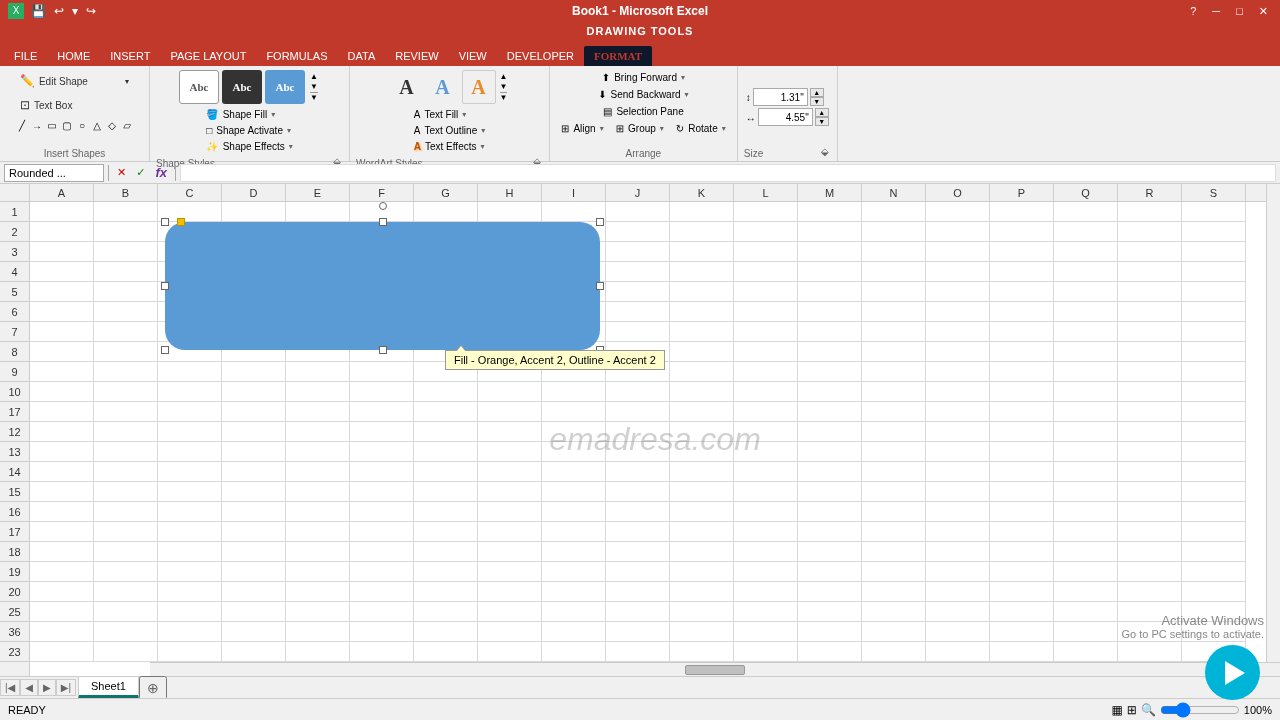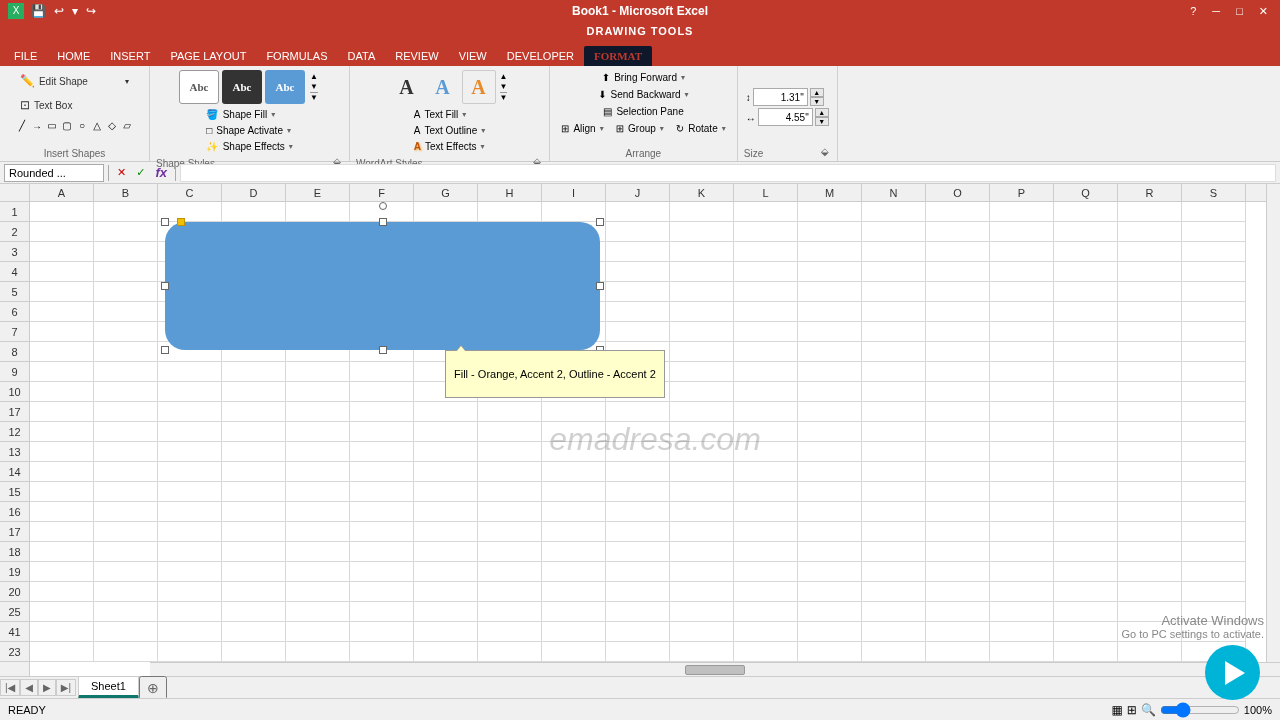--- a/index.html
+++ b/index.html
@@ -392,21 +392,21 @@
       z-index: 10;
     }
 
     
     .tooltip {
       position: absolute;
       top: 148px;
       left: 415px;
       background: #ffffcc;
       border: 1px solid #999;
-      padding: 17px 8px;
+      padding: 3px 8px;
       font-size: 11px;
       white-space: nowrap;
       z-index: 100;
       pointer-events: none;
     }
     .tooltip-arrow {
       position: absolute;
       top: -6px;
       left: 10px;
       width: 0;
@@ -821,21 +821,21 @@
       <div class="row-header">12</div>
       <div class="row-header">13</div>
       <div class="row-header">14</div>
       <div class="row-header">15</div>
       <div class="row-header">16</div>
       <div class="row-header">17</div>
       <div class="row-header">18</div>
       <div class="row-header">19</div>
       <div class="row-header">20</div>
       <div class="row-header">25</div>
-      <div class="row-header">41</div>
+      <div class="row-header">36</div>
       <div class="row-header">23</div>
     </div>
 
     <div class="grid-cells">
 
       <div id="grid-rows-container">
           <div class="grid-row">
             <div class="grid-cell"></div>
             <div class="grid-cell"></div>
             <div class="grid-cell"></div>

